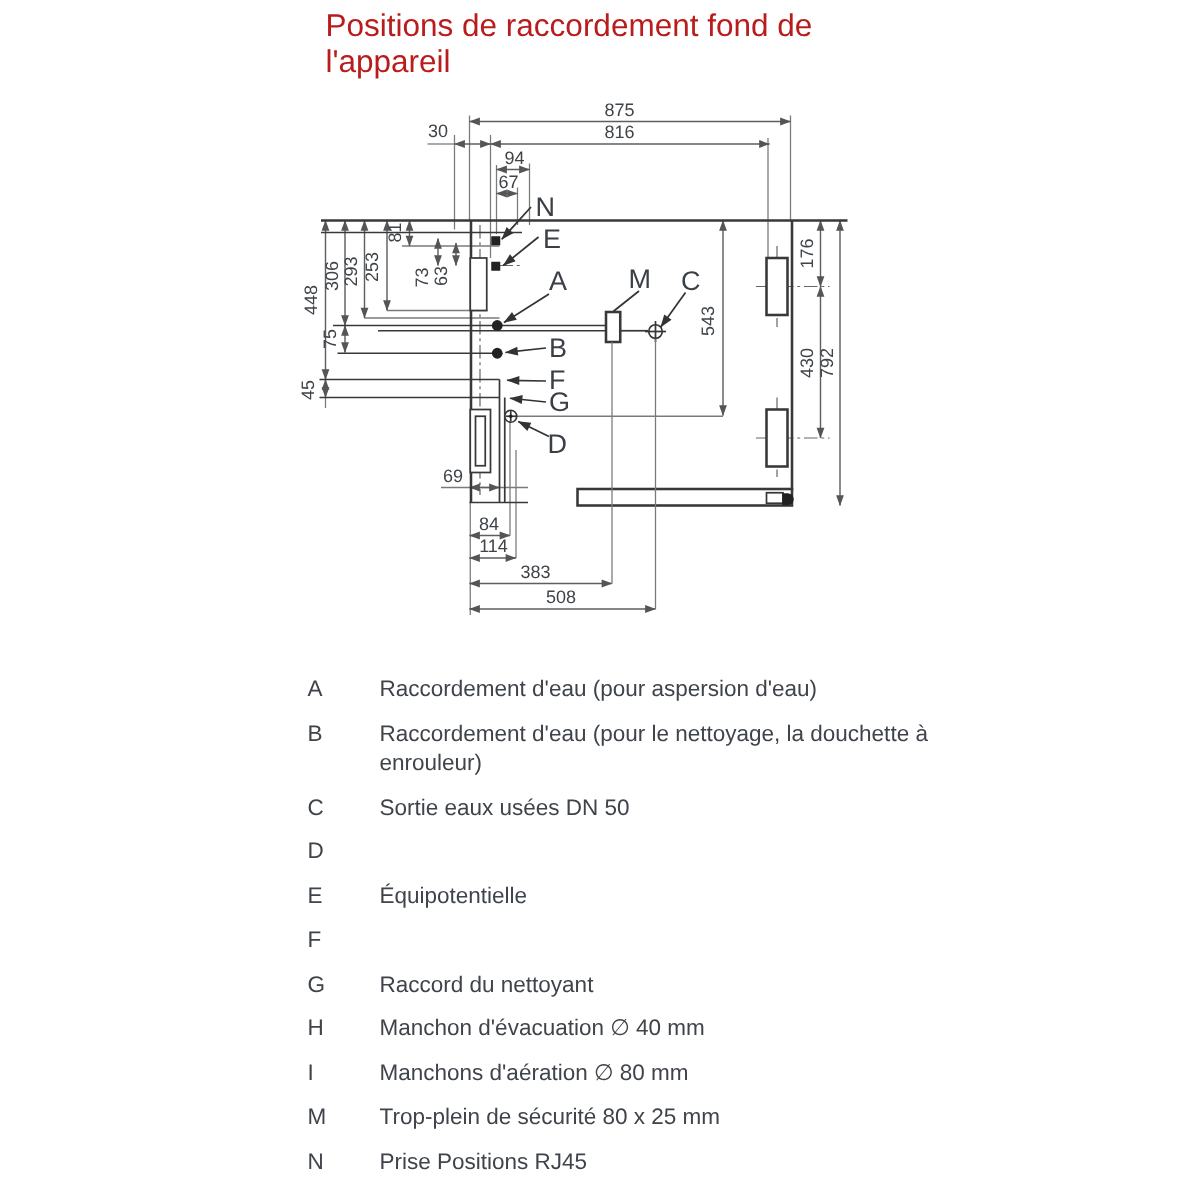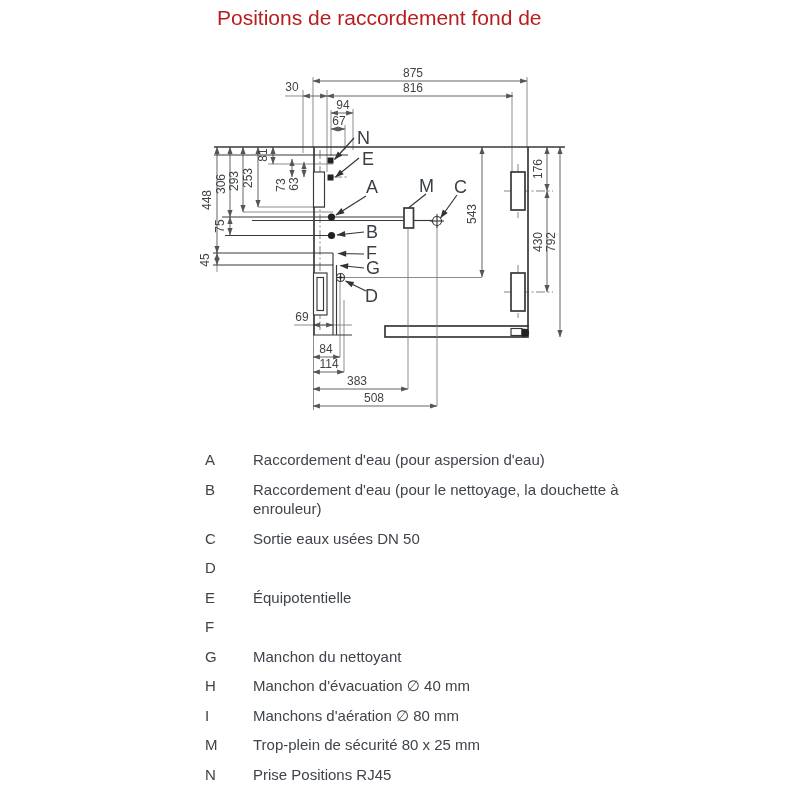--- a/index.html
+++ b/index.html
@@ -23,20 +23,21 @@
   .lrow{display:flex;margin-bottom:10px;font-size:15px;line-height:19.5px;}
   .lrow.gap{margin-top:5px;}
   .lkey{width:48px;flex:0 0 48px;}
   .ltxt{width:425px;}
 </style>
 </head>
 <body>
 
 <div class="title">
   <div>Positions de raccordement fond de</div>
+  <div>l'appareil</div>
 </div>
 
 <svg class="drawing" width="800" height="800" viewBox="0 0 800 800">
   <defs>
     <marker id="da" markerUnits="userSpaceOnUse" markerWidth="9" markerHeight="7" refX="7.2" refY="3" orient="auto-start-reverse">
       <path d="M0.3,0.4 L7.5,3 L0.3,5.6 Z" fill="#555"></path>
     </marker>
     <marker id="la" markerUnits="userSpaceOnUse" markerWidth="11" markerHeight="8" refX="8.6" refY="3.5" orient="auto">
       <path d="M0.4,0.5 L9,3.5 L0.4,6.5 Z" fill="#333"></path>
     </marker>
@@ -213,21 +214,21 @@
   </div>
   <div class="lrow">
     <div class="lkey">E</div>
     <div class="ltxt">Équipotentielle</div>
   </div>
   <div class="lrow">
     <div class="lkey">F</div>
   </div>
   <div class="lrow">
     <div class="lkey">G</div>
-    <div class="ltxt">Manchon du nettoyant</div>
+    <div class="ltxt">Raccord du nettoyant</div>
   </div>
   <div class="lrow gap">
     <div class="lkey">H</div>
     <div class="ltxt">Manchon d'évacuation ∅ 40 mm</div>
   </div>
   <div class="lrow">
     <div class="lkey">I</div>
     <div class="ltxt">Manchons d'aération ∅ 80 mm</div>
   </div>
   <div class="lrow">

